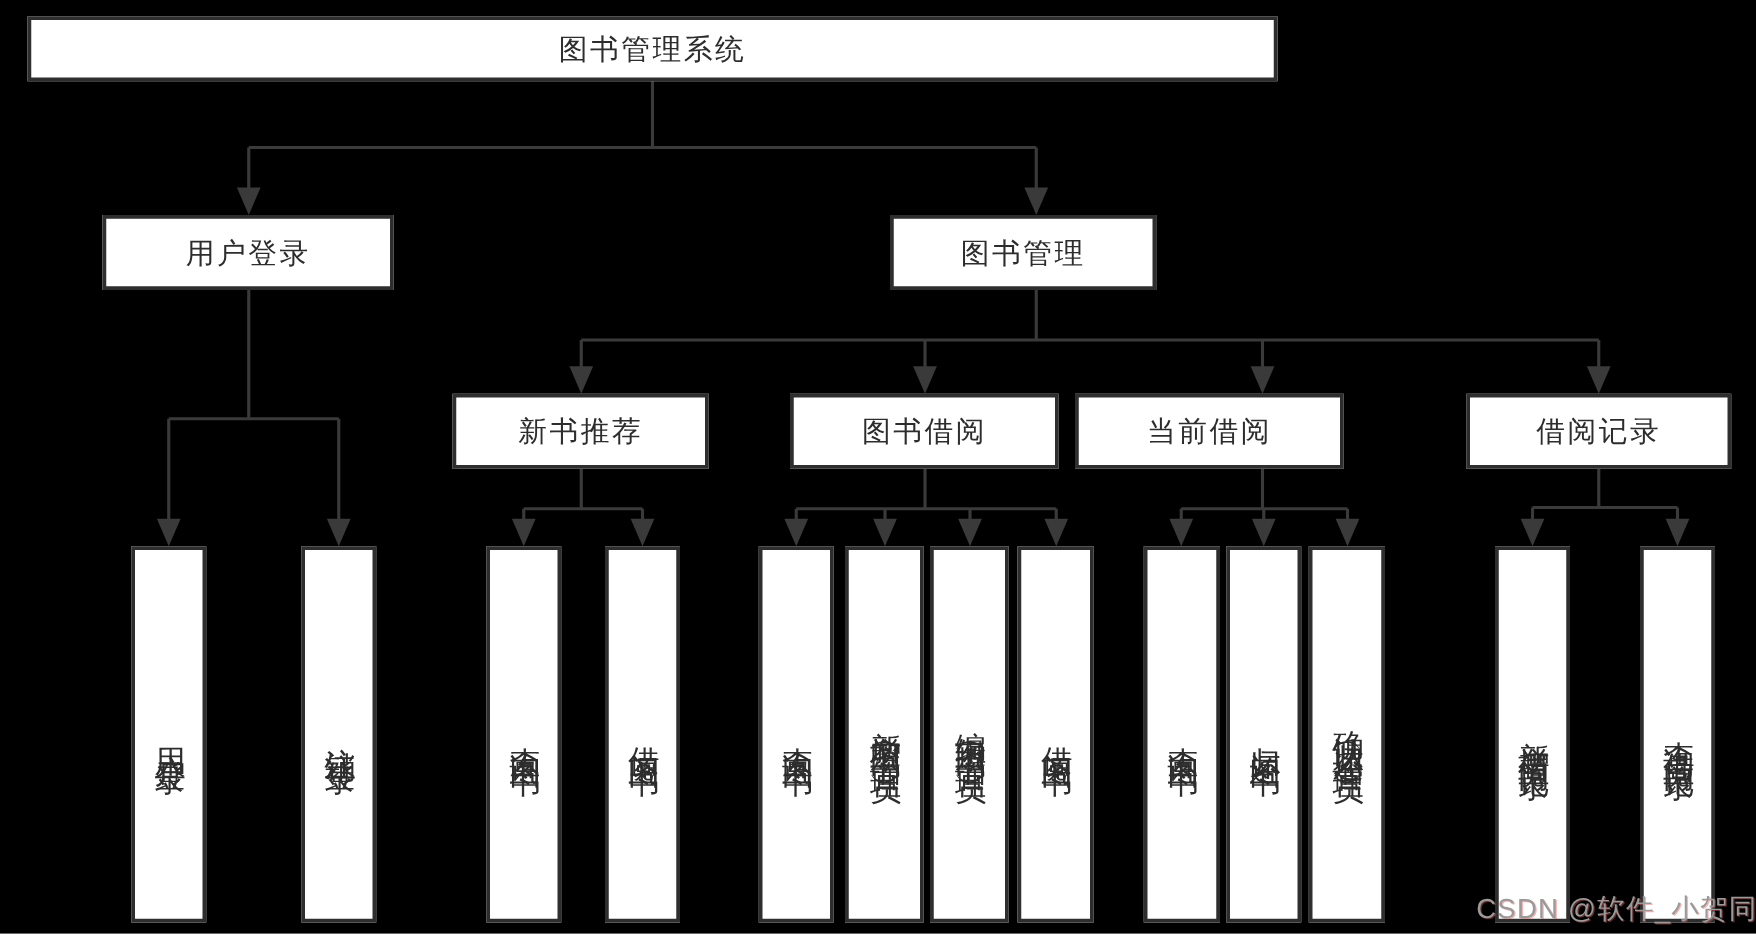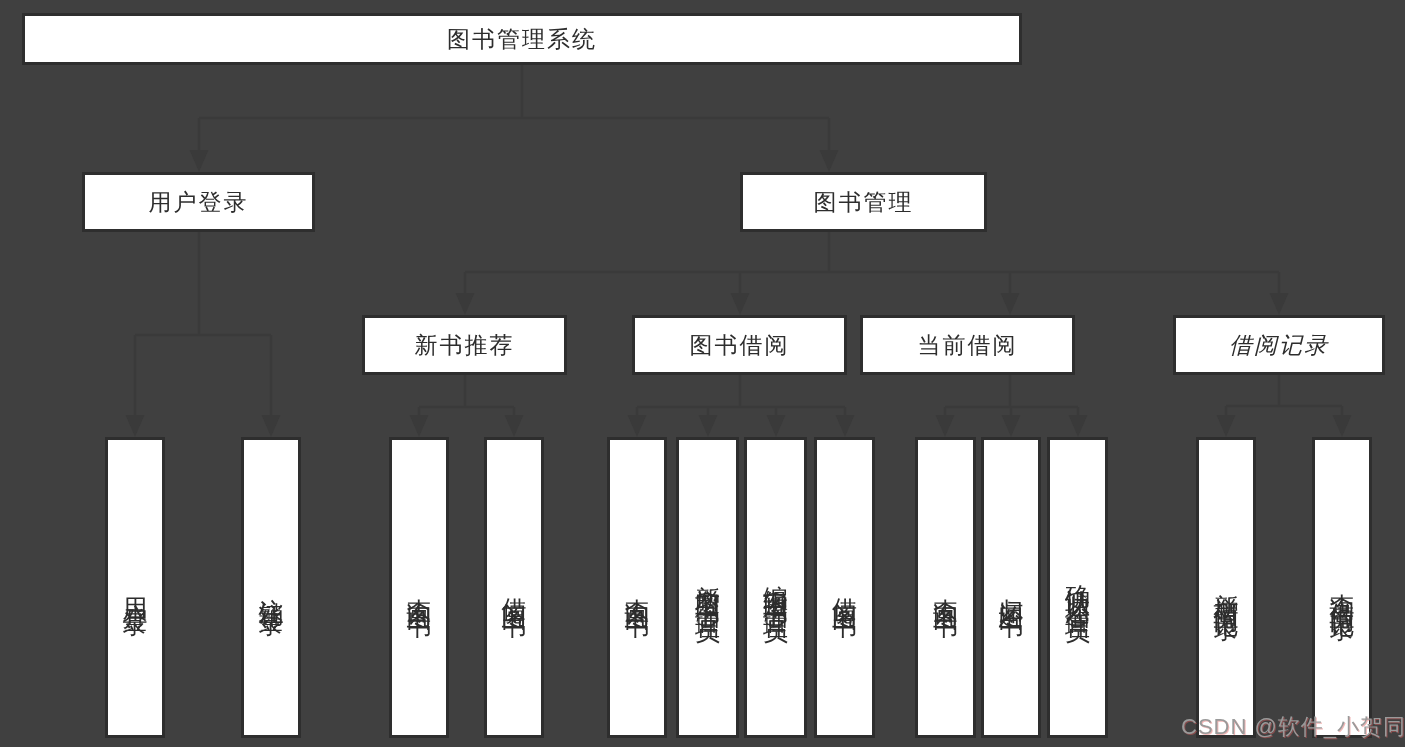--- a/index.html
+++ b/index.html
@@ -1,39 +1,39 @@
 <!DOCTYPE html>
 <html><head>
 <meta charset="utf-8">
 <style>
   html,body { margin:0; padding:0; background:#ffffff; }
   #canvas {
-    position:relative; width:1405px; height:747px; background:#404040;
+    position:relative; width:1405px; height:747px; background:#000000;
     font-family:"Liberation Sans", sans-serif; overflow:hidden;
   }
   #connectors { position:absolute; left:0; top:0; width:1405px; height:747px; z-index:1; }
   .box {
     position:absolute; box-sizing:border-box; background:#ffffff;
     border:3px solid #2e2e2e; color:#2d2d2d; z-index:2;
     display:flex; align-items:center; justify-content:center;
     font-size:23px; letter-spacing:2px; white-space:nowrap;
   }
   .vbox {
     writing-mode:vertical-rl; text-orientation:mixed;
     font-size:25px; letter-spacing:5px; line-height:1;
     white-space:normal; padding:8px 0;
   }
   
   .n-root { left:22px;  top:13px;  width:1000px; height:52px; }
   .n-l2a  { left:82px;  top:172px; width:233px;  height:60px; }
-  .n-l2b  { left:712px; top:172px; width:247px;  height:60px;margin-left:28px; }
+  .n-l2b  { left:712px; top:172px; width:213px;  height:60px; }
   .n-l3a  { left:362px; top:315px; width:205px;  height:60px; }
   .n-l3b  { left:632px; top:315px; width:215px;  height:60px; }
   .n-l3c  { left:860px; top:315px; width:215px;  height:60px; }
-  .n-l3d  { left:1173px;top:315px; width:212px;  height:60px;font-style:italic; }
+  .n-l3d  { left:1173px;top:315px; width:212px;  height:60px; }
   
   .n-a1 { left:105px;  top:437px; width:60px; height:301px; }
   .n-a2 { left:241px;  top:437px; width:60px; height:301px; }
   .n-b1 { left:389px;  top:437px; width:60px; height:301px; }
   .n-b2 { left:484px;  top:437px; width:60px; height:301px; }
   .n-c1 { left:607px;  top:437px; width:60px; height:301px; }
   .n-c2 { left:676px;  top:437px; width:63px; height:301px; }
   .n-c3 { left:744px;  top:437px; width:63px; height:301px; }
   .n-c4 { left:814px;  top:437px; width:61px; height:301px; }
   .n-d1 { left:915px;  top:437px; width:61px; height:301px; }

